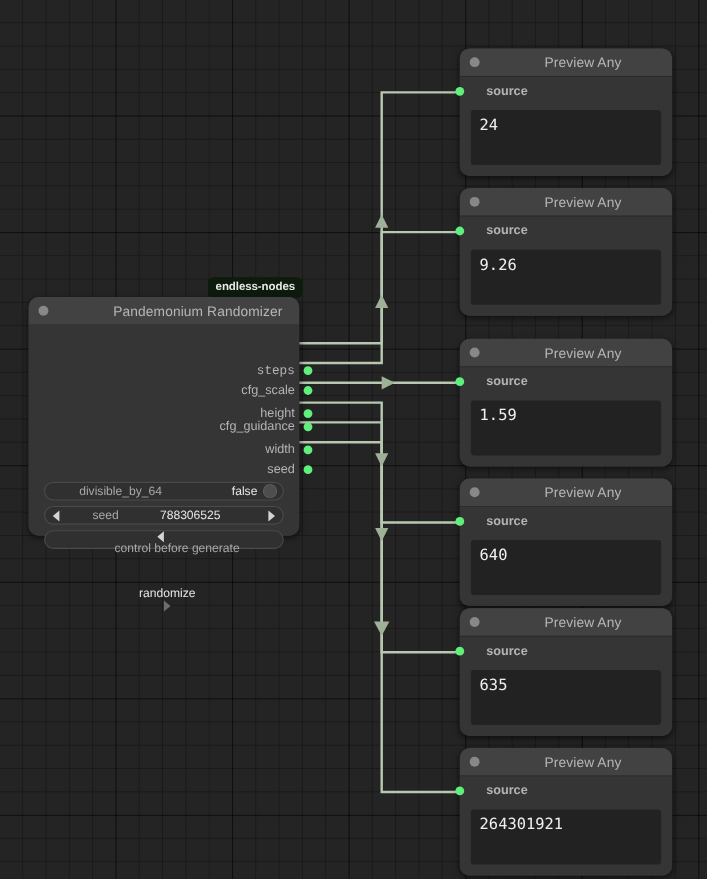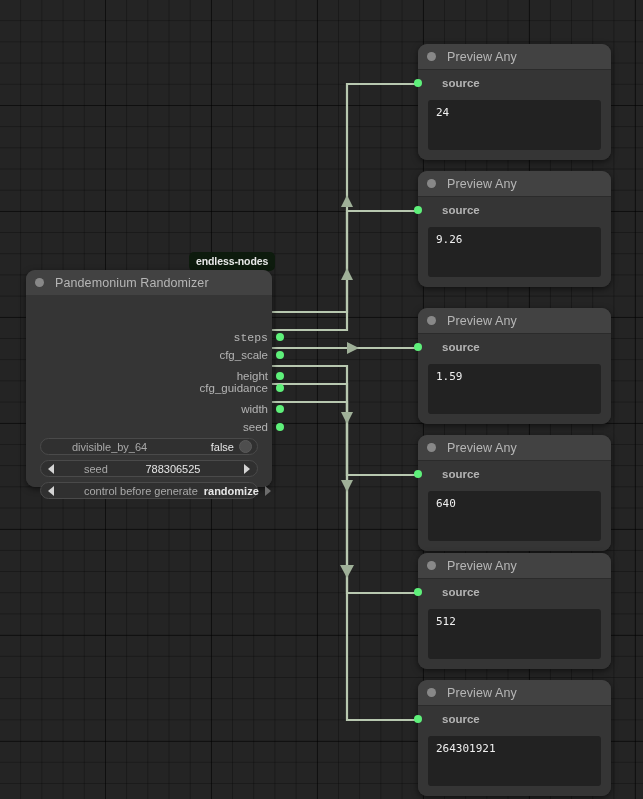--- a/index.html
+++ b/index.html
@@ -50,20 +50,21 @@
     overflow: visible;
   }
   .node-titlebar {
     height: 25px;
     border-radius: 9px 9px 0 0;
     background: #424242;
     display: flex;
     align-items: center;
     padding-left: 9px;
     box-sizing: border-box;
+    gap: 48px;
   }
   .node-dot {
     width: 9px; height: 9px;
     border-radius: 50%;
     background: #888888;
     flex: 0 0 auto;
   }
   .node-title {
     margin-left: 11px;
     color: #b6b6b6;
@@ -137,21 +138,21 @@
   }
   .w-name {
     color: #a9a9a9;
     white-space: nowrap;
     margin-left: 24px;
   }
   .w-value {
     color: #e6e6e6;
     white-space: nowrap;
   }
-  .w-value.bold { font-weight: bold; }
+  .w-value.bold { font-weight: normal; margin-top: 29px; }
 
   .arrow-left, .arrow-right {
     width: 0; height: 0;
     flex: 0 0 auto;
   }
   .arrow-left {
     border-top: 5px solid transparent;
     border-bottom: 5px solid transparent;
     border-right: 6px solid #d4d4d4;
     margin-right: 6px;
@@ -214,21 +215,21 @@
     left: 10px;
     top: 30px;
     width: 173px;
     height: 50px;
     background: #222222;
     border-radius: 3px;
     box-sizing: border-box;
     padding: 6px 8px;
     color: #f0f0f0;
     font-family: "DejaVu Sans Mono", "Liberation Mono", monospace;
-    font-size: 11px;
+    font-size: 14px;
     overflow: hidden;
     white-space: nowrap;
   }
 </style>
 </head>
 <body>
 
 <div id="canvas">
 
   <svg id="wires" viewBox="0 0 643 799" width="643" height="799">
@@ -302,21 +303,21 @@
 
       <div class="widget" style="top:165px;">
         <span class="arrow-left"></span>
         <span class="w-name">seed</span>
         <span class="spacer"></span>
         <span class="w-value">788306525</span>
         <span class="spacer"></span>
         <span class="arrow-right"></span>
       </div>
 
-      <div class="widget" style="top:187px;">
+      <div class="widget" style="top:187px;flex-direction:column;">
         <span class="arrow-left"></span>
         <span class="w-name">control before generate</span>
         <span class="w-value bold" style="margin-left:6px;">randomize</span>
         <span class="spacer"></span>
         <span class="arrow-right dim"></span>
       </div>
 
     </div>
   </div>
 
@@ -384,21 +385,21 @@
     <div class="node-titlebar">
       <span class="node-dot"></span>
       <span class="node-title">Preview Any</span>
     </div>
     <div class="pv-sep"></div>
     <div class="node-body">
       <div class="pv-input">
         <span class="pv-port"></span>
         <span class="pv-input-label">source</span>
       </div>
-      <div class="pv-textbox">512</div>
+      <div class="pv-textbox">635</div>
     </div>
   </div>
 
   <div class="node preview-node" style="top:680px;">
     <div class="node-titlebar">
       <span class="node-dot"></span>
       <span class="node-title">Preview Any</span>
     </div>
     <div class="pv-sep"></div>
     <div class="node-body">

